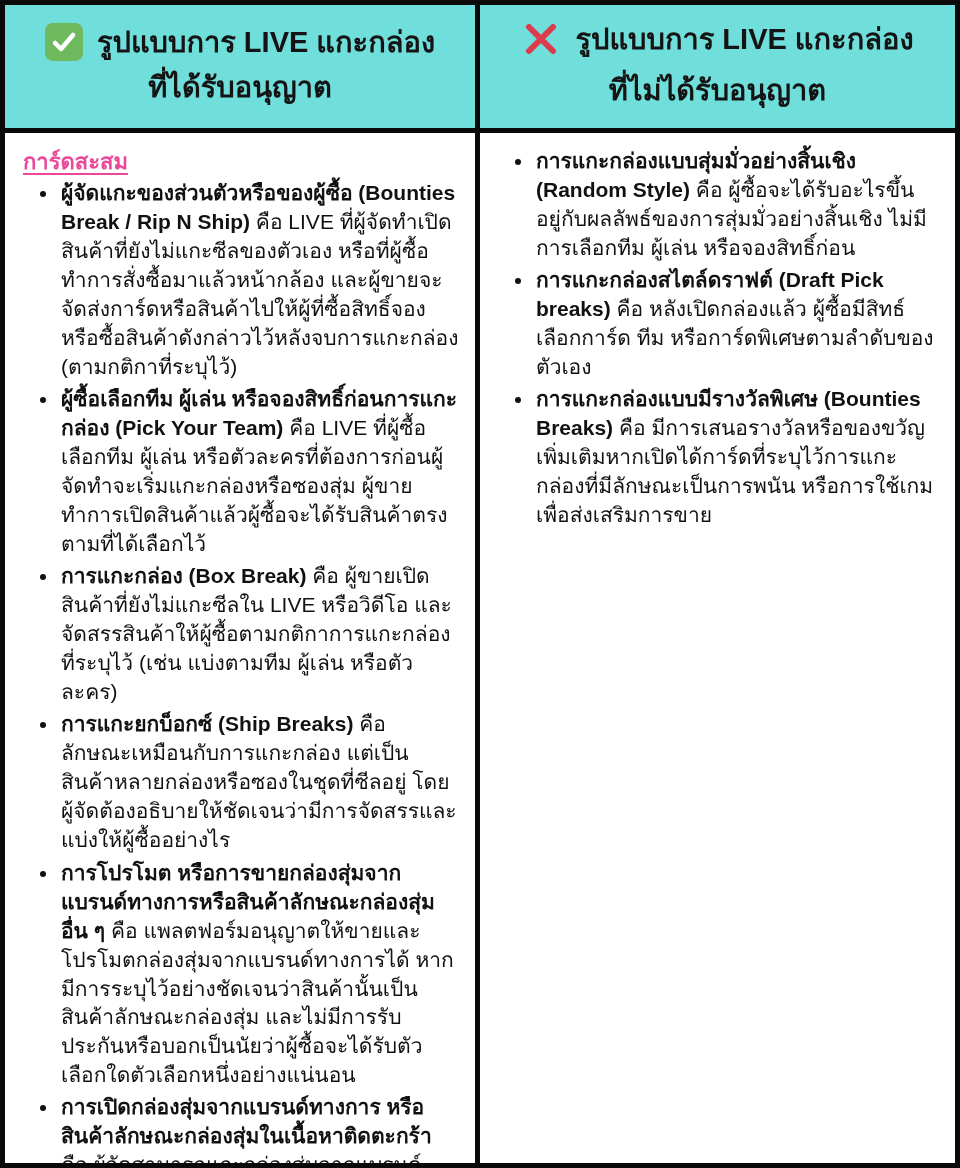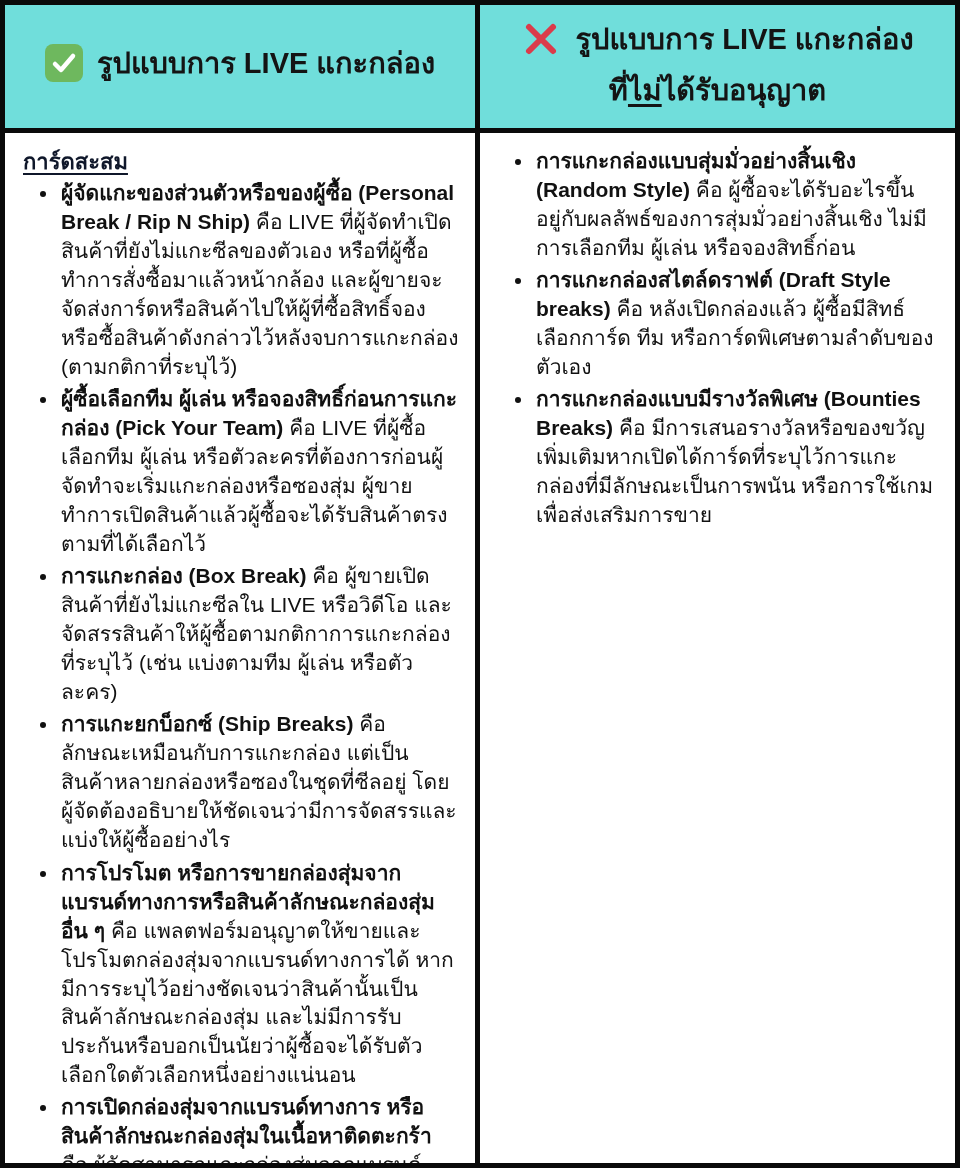--- a/index.html
+++ b/index.html
@@ -46,39 +46,39 @@
     justify-content: center;
     flex: 0 0 auto;
   }
   .x-icon {
     width: 40px; height: 40px;
     display: inline-flex;
     align-items: center;
     justify-content: center;
     flex: 0 0 auto;
   }
-  .u-not { text-decoration: underline; text-decoration-thickness: 3px; text-underline-offset: 4px; margin-top: 44px; }
+  .u-not { text-decoration-thickness: 3px; text-underline-offset: 4px; margin-top: 44px; }
 
   .body-cell {
     background: #ffffff;
     padding: 12px 16px 12px 18px;
     font-size: 21px;
     line-height: 1.38;
     overflow: hidden;
   }
   .body-cell.left-col { border-right: 5px solid #0a0a0a; }
 
   .section-heading {
     font-weight: 700;
     font-size: 22px;
     text-decoration: underline;
     text-decoration-thickness: 2px;
     text-underline-offset: 4px;
     margin: 2px 0 2px 0;
-    color: #0f172a;
+    color: #ec4899;
   }
 
   ul.point-list {
     margin: 2px 0 4px 0;
     padding-left: 36px;
     list-style: disc;
   }
   ul.point-list li {
     margin: 0 0 3px 0;
     padding-left: 2px;
@@ -94,20 +94,21 @@
     <h2 class="header-title">
       <span class="header-line1">
         <span class="check-icon">
           <svg width="26" height="26" viewBox="0 0 26 26" aria-hidden="true">
             <path d="M4 14 L10 20 L22 6" fill="none" stroke="#ffffff" stroke-width="4.5" stroke-linecap="round" stroke-linejoin="round"></path>
           </svg>
         </span>
         <span>รูปแบบการ LIVE แกะกล่อง</span>
       </span>
       <br>
+      <span>ที่ได้รับอนุญาต</span>
     </h2>
   </div>
 
   <div class="header-cell">
     <h2 class="header-title">
       <span class="header-line1">
         <span class="x-icon">
           <svg width="36" height="36" viewBox="0 0 36 36" aria-hidden="true">
             <path d="M6 6 L30 30 M30 6 L6 30" fill="none" stroke="#db3b4b" stroke-width="6" stroke-linecap="round"></path>
           </svg>
@@ -115,32 +116,32 @@
         <span>รูปแบบการ LIVE แกะกล่อง</span>
       </span>
       <br>
       <span><span>ที่</span><span class="u-not">ไม่</span><span>ได้รับอนุญาต</span></span>
     </h2>
   </div>
 
   <div class="body-cell left-col">
     <div class="section-heading">การ์ดสะสม</div>
     <ul class="point-list">
-        <li><b>ผู้จัดแกะของส่วนตัวหรือของผู้ซื้อ (Personal Break / Rip N Ship)</b> คือ LIVE ที่ผู้จัดทำเปิดสินค้าที่ยังไม่แกะซีลของตัวเอง หรือที่ผู้ซื้อทำการสั่งซื้อมาแล้วหน้ากล้อง และผู้ขายจะจัดส่งการ์ดหรือสินค้าไปให้ผู้ที่ซื้อสิทธิ์จองหรือซื้อสินค้าดังกล่าวไว้หลังจบการแกะกล่อง (ตามกติกาที่ระบุไว้)</li>
+        <li><b>ผู้จัดแกะของส่วนตัวหรือของผู้ซื้อ (Bounties Break / Rip N Ship)</b> คือ LIVE ที่ผู้จัดทำเปิดสินค้าที่ยังไม่แกะซีลของตัวเอง หรือที่ผู้ซื้อทำการสั่งซื้อมาแล้วหน้ากล้อง และผู้ขายจะจัดส่งการ์ดหรือสินค้าไปให้ผู้ที่ซื้อสิทธิ์จองหรือซื้อสินค้าดังกล่าวไว้หลังจบการแกะกล่อง (ตามกติกาที่ระบุไว้)</li>
         <li><b>ผู้ซื้อเลือกทีม ผู้เล่น หรือจองสิทธิ์ก่อนการแกะกล่อง (Pick Your Team)</b> คือ LIVE ที่ผู้ซื้อเลือกทีม ผู้เล่น หรือตัวละครที่ต้องการก่อนผู้จัดทำจะเริ่มแกะกล่องหรือซองสุ่ม ผู้ขายทำการเปิดสินค้าแล้วผู้ซื้อจะได้รับสินค้าตรงตามที่ได้เลือกไว้</li>
         <li><b>การแกะกล่อง (Box Break)</b> คือ ผู้ขายเปิดสินค้าที่ยังไม่แกะซีลใน LIVE หรือวิดีโอ และจัดสรรสินค้าให้ผู้ซื้อตามกติกาการแกะกล่องที่ระบุไว้ (เช่น แบ่งตามทีม ผู้เล่น หรือตัวละคร)</li>
         <li><b>การแกะยกบ็อกซ์ (Ship Breaks)</b> คือ ลักษณะเหมือนกับการแกะกล่อง แต่เป็นสินค้าหลายกล่องหรือซองในชุดที่ซีลอยู่ โดยผู้จัดต้องอธิบายให้ชัดเจนว่ามีการจัดสรรและแบ่งให้ผู้ซื้ออย่างไร</li>
       </ul>
     <ul class="point-list">
         <li><b>การโปรโมต หรือการขายกล่องสุ่มจากแบรนด์ทางการหรือสินค้าลักษณะกล่องสุ่มอื่น ๆ</b> คือ แพลตฟอร์มอนุญาตให้ขายและโปรโมตกล่องสุ่มจากแบรนด์ทางการได้ หากมีการระบุไว้อย่างชัดเจนว่าสินค้านั้นเป็นสินค้าลักษณะกล่องสุ่ม และไม่มีการรับประกันหรือบอกเป็นนัยว่าผู้ซื้อจะได้รับตัวเลือกใดตัวเลือกหนึ่งอย่างแน่นอน</li>
         <li><b>การเปิดกล่องสุ่มจากแบรนด์ทางการ หรือสินค้าลักษณะกล่องสุ่มในเนื้อหาติดตะกร้า</b> คือ ผู้จัดสามารถแกะกล่องสุ่มจากแบรนด์ทางการหน้ากล้อง เพื่อแสดงตัวอย่างของตัวเลือกสินค้าที่อยู่ข้างในได้ โดยต้องระบุให้ชัดเจนว่าผู้ที่ซื้อสินค้าอาจได้รับตัวเลือกแตกต่างกันไป</li>
       </ul>
   </div>
 
   <div class="body-cell">
     <ul class="point-list">
         <li><b>การแกะกล่องแบบสุ่มมั่วอย่างสิ้นเชิง (Random Style)</b> คือ ผู้ซื้อจะได้รับอะไรขึ้นอยู่กับผลลัพธ์ของการสุ่มมั่วอย่างสิ้นเชิง ไม่มีการเลือกทีม ผู้เล่น หรือจองสิทธิ์ก่อน</li>
-        <li><b>การแกะกล่องสไตล์ดราฟต์ (Draft Style breaks)</b> คือ หลังเปิดกล่องแล้ว ผู้ซื้อมีสิทธ์เลือกการ์ด ทีม หรือการ์ดพิเศษตามลำดับของตัวเอง</li>
+        <li><b>การแกะกล่องสไตล์ดราฟต์ (Draft Pick breaks)</b> คือ หลังเปิดกล่องแล้ว ผู้ซื้อมีสิทธ์เลือกการ์ด ทีม หรือการ์ดพิเศษตามลำดับของตัวเอง</li>
         <li><b>การแกะกล่องแบบมีรางวัลพิเศษ (Bounties Breaks)</b> คือ มีการเสนอรางวัลหรือของขวัญเพิ่มเติมหากเปิดได้การ์ดที่ระบุไว้การแกะกล่องที่มีลักษณะเป็นการพนัน หรือการใช้เกมเพื่อส่งเสริมการขาย</li>
       </ul>
   </div>
 
 </div>
 
 </body></html>

